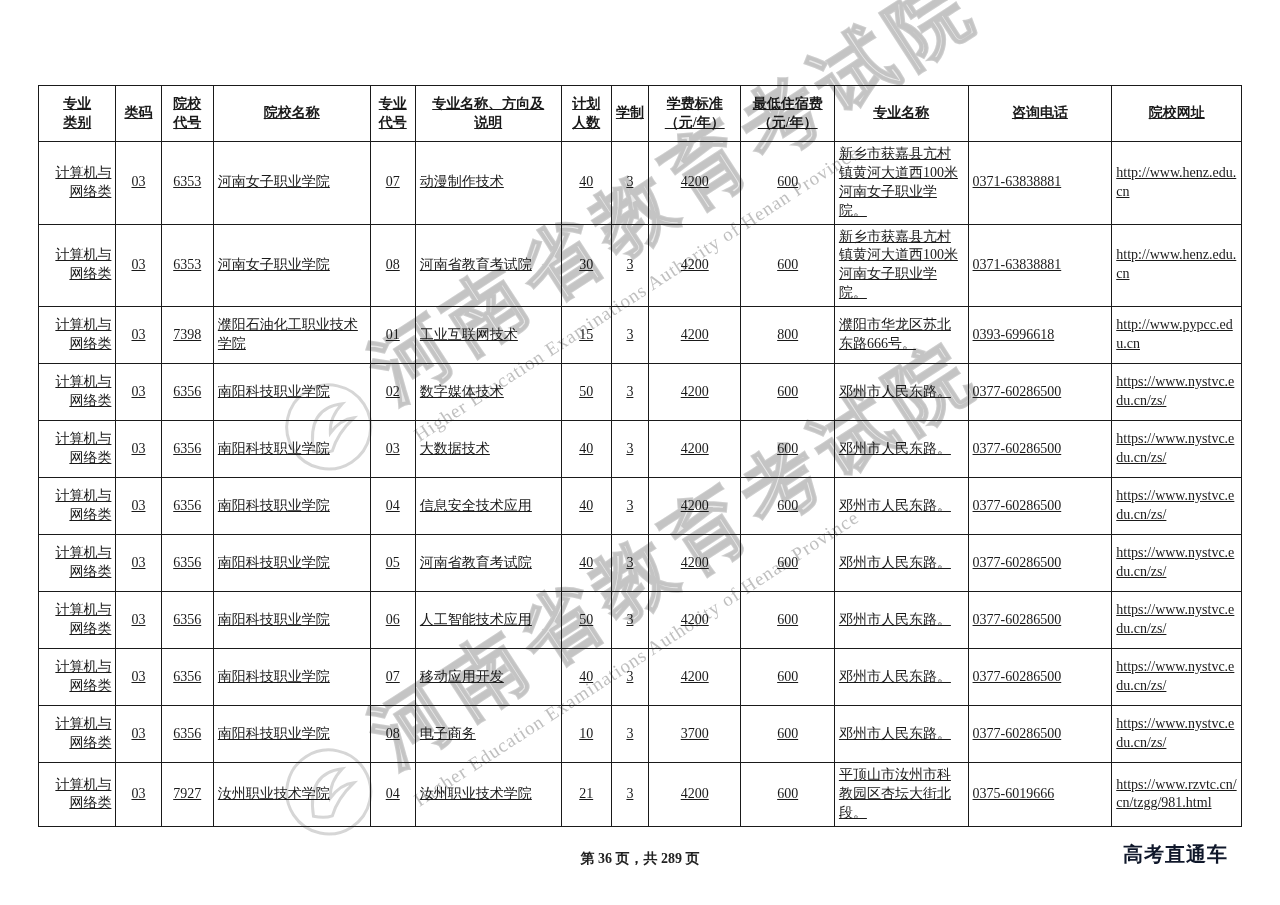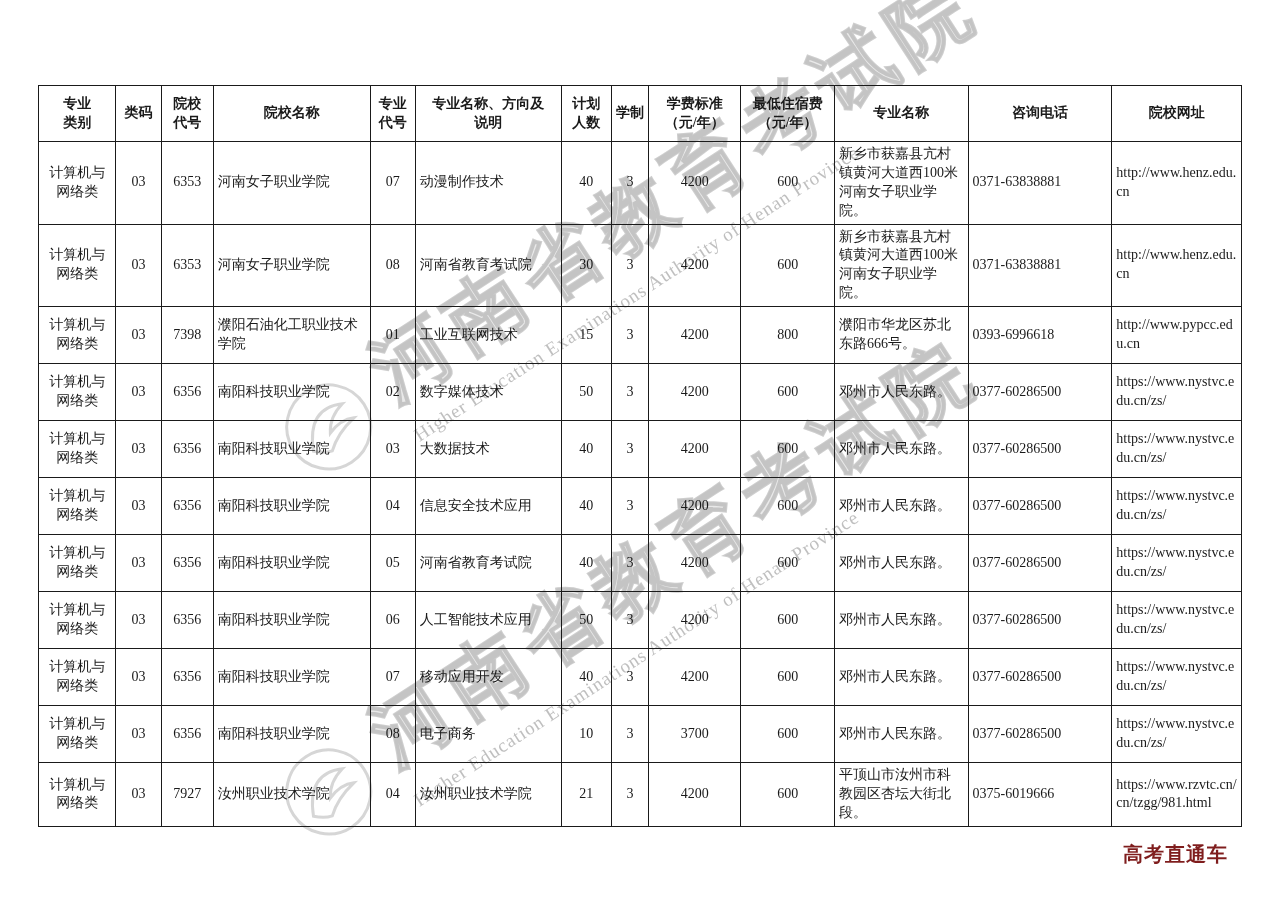--- a/index.html
+++ b/index.html
@@ -30,21 +30,21 @@
   }
   .wm-en {
     font-size: 19px;
     letter-spacing: 1px;
     color: rgba(170,170,170,0.75);
     margin-top: 4px;
   }
   .wm-logo { flex: 0 0 auto; opacity: 0.55; }
 
   
-  .table-wrap { position: absolute; left: 38px; top: 85px; width: 1204px; z-index: 1; }
+  .table-wrap { position: absolute; left: 38px; top: 85px; width: 1204px; z-index: 1; text-decoration: underline; }
   table {
     border-collapse: collapse;
     table-layout: fixed;
     width: 1204px;
     background: transparent;
   }
   th, td {
     border: 1px solid #1a1a1a;
     font-size: 14px;
     line-height: 1.35;
@@ -52,21 +52,21 @@
     word-break: break-all;
     padding: 3px 4px;
   }
   th {
     font-weight: bold;
     text-align: center;
     white-space: pre-line;
     height: 56px;
   }
   td { height: 57px; }
-  td:nth-child(1) { text-align: center; }
+  td:nth-child(1) { text-align: right; }
   td:nth-child(2), td:nth-child(3), td:nth-child(5),
   td:nth-child(7), td:nth-child(8), td:nth-child(9), td:nth-child(10) { text-align: center; }
   td:nth-child(4), td:nth-child(6), td:nth-child(11),
   td:nth-child(12), td:nth-child(13) { text-align: left; }
 
   col.c0 { width: 77px; }  col.c1 { width: 45px; }  col.c2 { width: 52px; }
   col.c3 { width: 156px; } col.c4 { width: 45px; }  col.c5 { width: 145px; }
   col.c6 { width: 50px; }  col.c7 { width: 37px; }  col.c8 { width: 92px; }
   col.c9 { width: 93px; }  col.c10 { width: 133px; } col.c11 { width: 143px; }
   col.c12 { width: 129px; }
@@ -81,21 +81,21 @@
     font-weight: 600;
     color: #222;
     z-index: 1;
   }
   .brand {
     position: absolute;
     right: 52px;
     top: 841px;
     font-size: 20px;
     font-weight: bold;
-    color: #7f1d1d;
+    color: #0f172a;
     letter-spacing: 1px;
     z-index: 1;
   }
 </style>
 </head>
 <body>
 
 <div class="page">
 
   <div class="watermark wm1">
@@ -328,15 +328,16 @@
             <td>4200</td>
             <td>600</td>
             <td>平顶山市汝州市科教园区杏坛大街北段。</td>
             <td>0375-6019666</td>
             <td>https://www.rzvtc.cn/cn/tzgg/981.html</td>
           </tr>
         </tbody>
     </table>
   </div>
 
+  <div class="page-info">第 36 页，共 289 页</div>
   <div class="brand">高考直通车</div>
 
 </div>
 
 </body></html>

